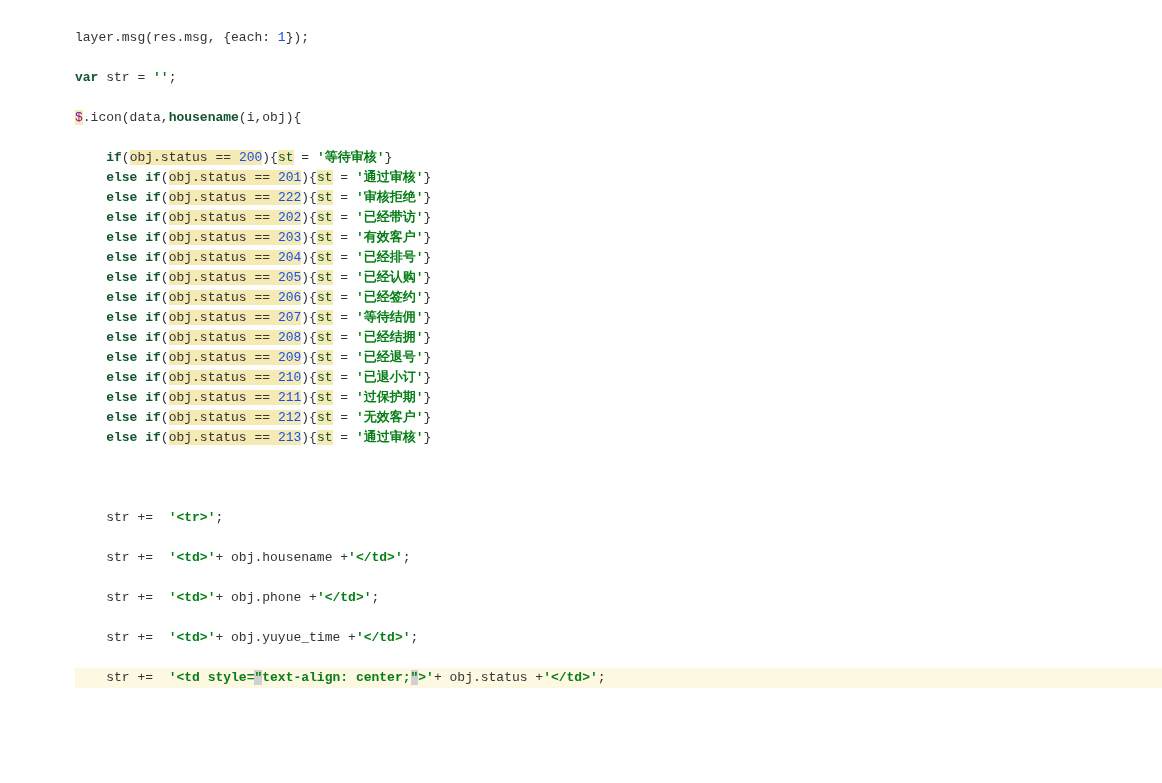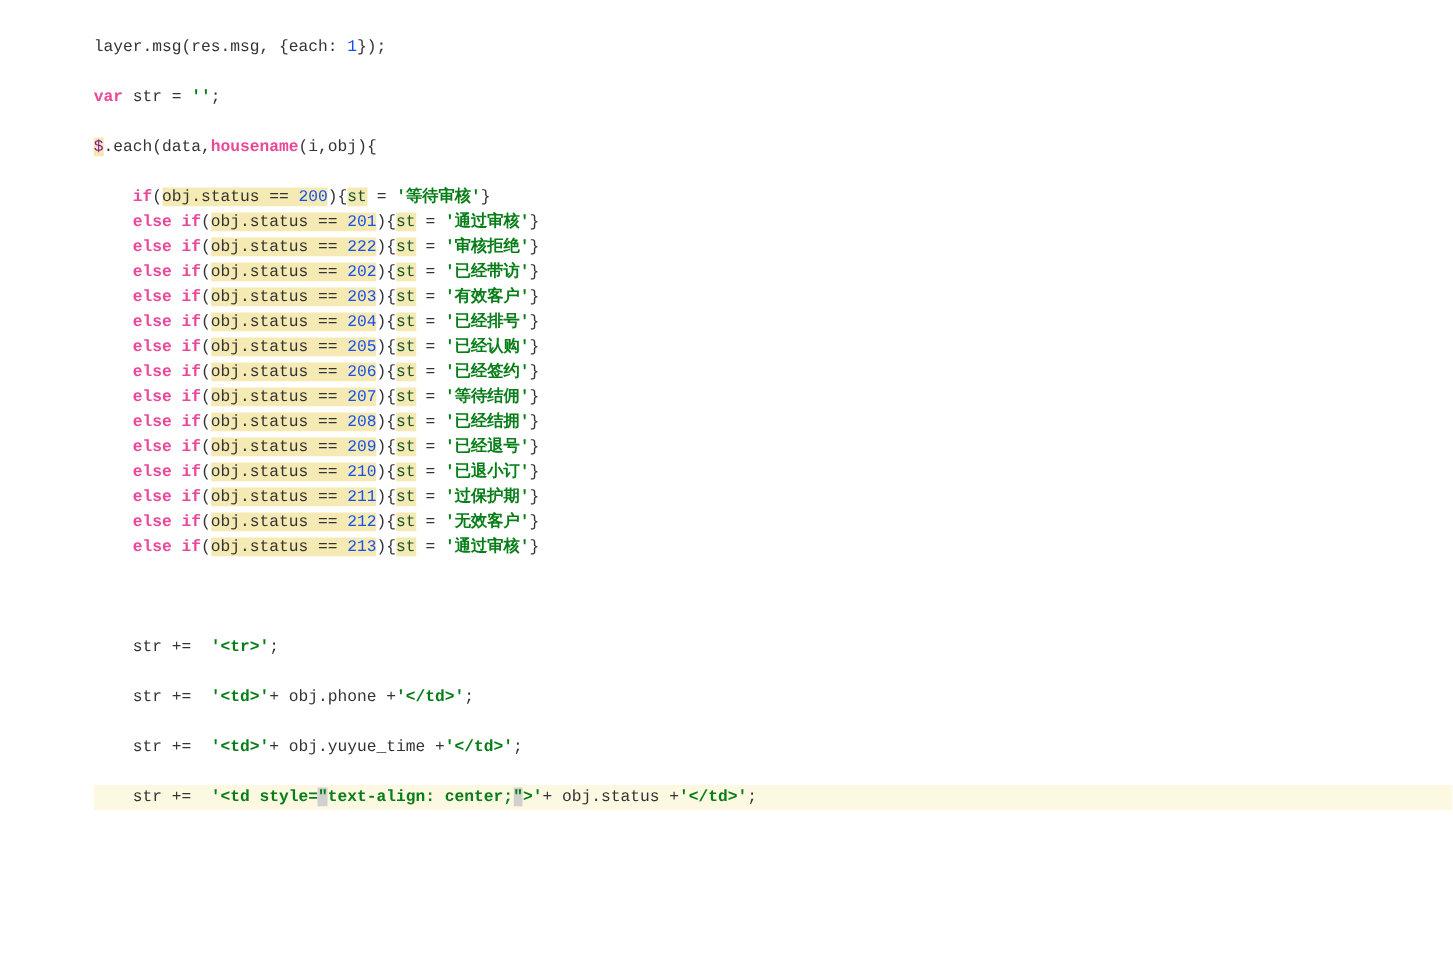--- a/index.html
+++ b/index.html
@@ -11,40 +11,41 @@
     color: #333;
     overflow-x: auto;
   }
   .editor {
     padding: 8px 0 8px 75px;
     white-space: pre;
   }
   .line {
     display: block;
   }
-  .kw   { color: #ec4899; font-weight: bold; }       
+  .kw   { color: #14532d; font-weight: bold; }       
   .str  { color: #067d17; font-weight: bold;}         
   .num  { color: #1750eb; }                            
   .prop { color: #871094; }                            
   .ident { color: #14532d; }
   .underlined { text-decoration-color: #808080; }
   .highlight-y { background: #f5eab4; }
   .highlight-d { background: #d0d0d0; }
   .line-current { background: #fdf8e2; }
 </style>
 </head>
 <body>
 
 <div class="editor">
 <span class="line"><span>layer.msg(</span><span class="underlined">res</span><span>.msg, {each: </span><span class="num">1</span><span>});</span></span>
 <span class="line"><span class="kw">var</span><span> str = </span><span class="str">''</span><span>;</span></span>
-<span class="line"><span class="highlight-y"><span class="prop">$</span></span><span>.each(data,</span><span class="kw">housename</span><span>(</span><span class="underlined">i</span><span>,</span><span class="underlined">obj</span><span>){</span></span>
+<span class="line"><span class="highlight-y"><span class="prop">$</span></span><span>.icon(data,</span><span class="kw">housename</span><span>(</span><span class="underlined">i</span><span>,</span><span class="underlined">obj</span><span>){</span></span>
 <div id="ifs-container"><span class="line">    <span class="kw">if</span>(<span class="highlight-y"><span class="underlined">obj</span>.status == <span class="num">200</span></span>){<span class="highlight-y"><span class="ident">st</span></span> = <span class="str">'等待审核'</span>}</span><span class="line">    <span class="kw">else if</span>(<span class="highlight-y"><span class="underlined">obj</span>.status == <span class="num">201</span></span>){<span class="highlight-y"><span class="ident">st</span></span> = <span class="str">'通过审核'</span>}</span><span class="line">    <span class="kw">else if</span>(<span class="highlight-y"><span class="underlined">obj</span>.status == <span class="num">222</span></span>){<span class="highlight-y"><span class="ident">st</span></span> = <span class="str">'审核拒绝'</span>}</span><span class="line">    <span class="kw">else if</span>(<span class="highlight-y"><span class="underlined">obj</span>.status == <span class="num">202</span></span>){<span class="highlight-y"><span class="ident">st</span></span> = <span class="str">'已经带访'</span>}</span><span class="line">    <span class="kw">else if</span>(<span class="highlight-y"><span class="underlined">obj</span>.status == <span class="num">203</span></span>){<span class="highlight-y"><span class="ident">st</span></span> = <span class="str">'有效客户'</span>}</span><span class="line">    <span class="kw">else if</span>(<span class="highlight-y"><span class="underlined">obj</span>.status == <span class="num">204</span></span>){<span class="highlight-y"><span class="ident">st</span></span> = <span class="str">'已经排号'</span>}</span><span class="line">    <span class="kw">else if</span>(<span class="highlight-y"><span class="underlined">obj</span>.status == <span class="num">205</span></span>){<span class="highlight-y"><span class="ident">st</span></span> = <span class="str">'已经认购'</span>}</span><span class="line">    <span class="kw">else if</span>(<span class="highlight-y"><span class="underlined">obj</span>.status == <span class="num">206</span></span>){<span class="highlight-y"><span class="ident">st</span></span> = <span class="str">'已经签约'</span>}</span><span class="line">    <span class="kw">else if</span>(<span class="highlight-y"><span class="underlined">obj</span>.status == <span class="num">207</span></span>){<span class="highlight-y"><span class="ident">st</span></span> = <span class="str">'等待结佣'</span>}</span><span class="line">    <span class="kw">else if</span>(<span class="highlight-y"><span class="underlined">obj</span>.status == <span class="num">208</span></span>){<span class="highlight-y"><span class="ident">st</span></span> = <span class="str">'已经结拥'</span>}</span><span class="line">    <span class="kw">else if</span>(<span class="highlight-y"><span class="underlined">obj</span>.status == <span class="num">209</span></span>){<span class="highlight-y"><span class="ident">st</span></span> = <span class="str">'已经退号'</span>}</span><span class="line">    <span class="kw">else if</span>(<span class="highlight-y"><span class="underlined">obj</span>.status == <span class="num">210</span></span>){<span class="highlight-y"><span class="ident">st</span></span> = <span class="str">'已退小订'</span>}</span><span class="line">    <span class="kw">else if</span>(<span class="highlight-y"><span class="underlined">obj</span>.status == <span class="num">211</span></span>){<span class="highlight-y"><span class="ident">st</span></span> = <span class="str">'过保护期'</span>}</span><span class="line">    <span class="kw">else if</span>(<span class="highlight-y"><span class="underlined">obj</span>.status == <span class="num">212</span></span>){<span class="highlight-y"><span class="ident">st</span></span> = <span class="str">'无效客户'</span>}</span><span class="line">    <span class="kw">else if</span>(<span class="highlight-y"><span class="underlined">obj</span>.status == <span class="num">213</span></span>){<span class="highlight-y"><span class="ident">st</span></span> = <span class="str">'通过审核'</span>}</span></div>
 <span class="line"> </span>
 <span class="line">    str +=  <span class="str">'&lt;tr&gt;'</span>;</span>
+<span class="line">    str +=  <span class="str">'&lt;td&gt;'</span>+ <span class="underlined">obj</span><span>.housename +</span><span class="str">'&lt;/td&gt;'</span>;</span>
 <span class="line">    str +=  <span class="str">'&lt;td&gt;'</span>+ <span class="underlined">obj</span><span>.phone +</span><span class="str">'&lt;/td&gt;'</span>;</span>
 <span class="line">    str +=  <span class="str">'&lt;td&gt;'</span>+ <span class="underlined">obj</span><span>.yuyue_time +</span><span class="str">'&lt;/td&gt;'</span>;</span>
 <span class="line line-current">    str +=  <span class="str">'&lt;td style=<span class="highlight-d">"</span>text-align: center;<span class="highlight-d">"</span>&gt;'</span>+ <span class="underlined">obj</span><span>.status +</span><span class="str">'&lt;/td&gt;'</span>;</span>
 
 
 
 
 
 
 

